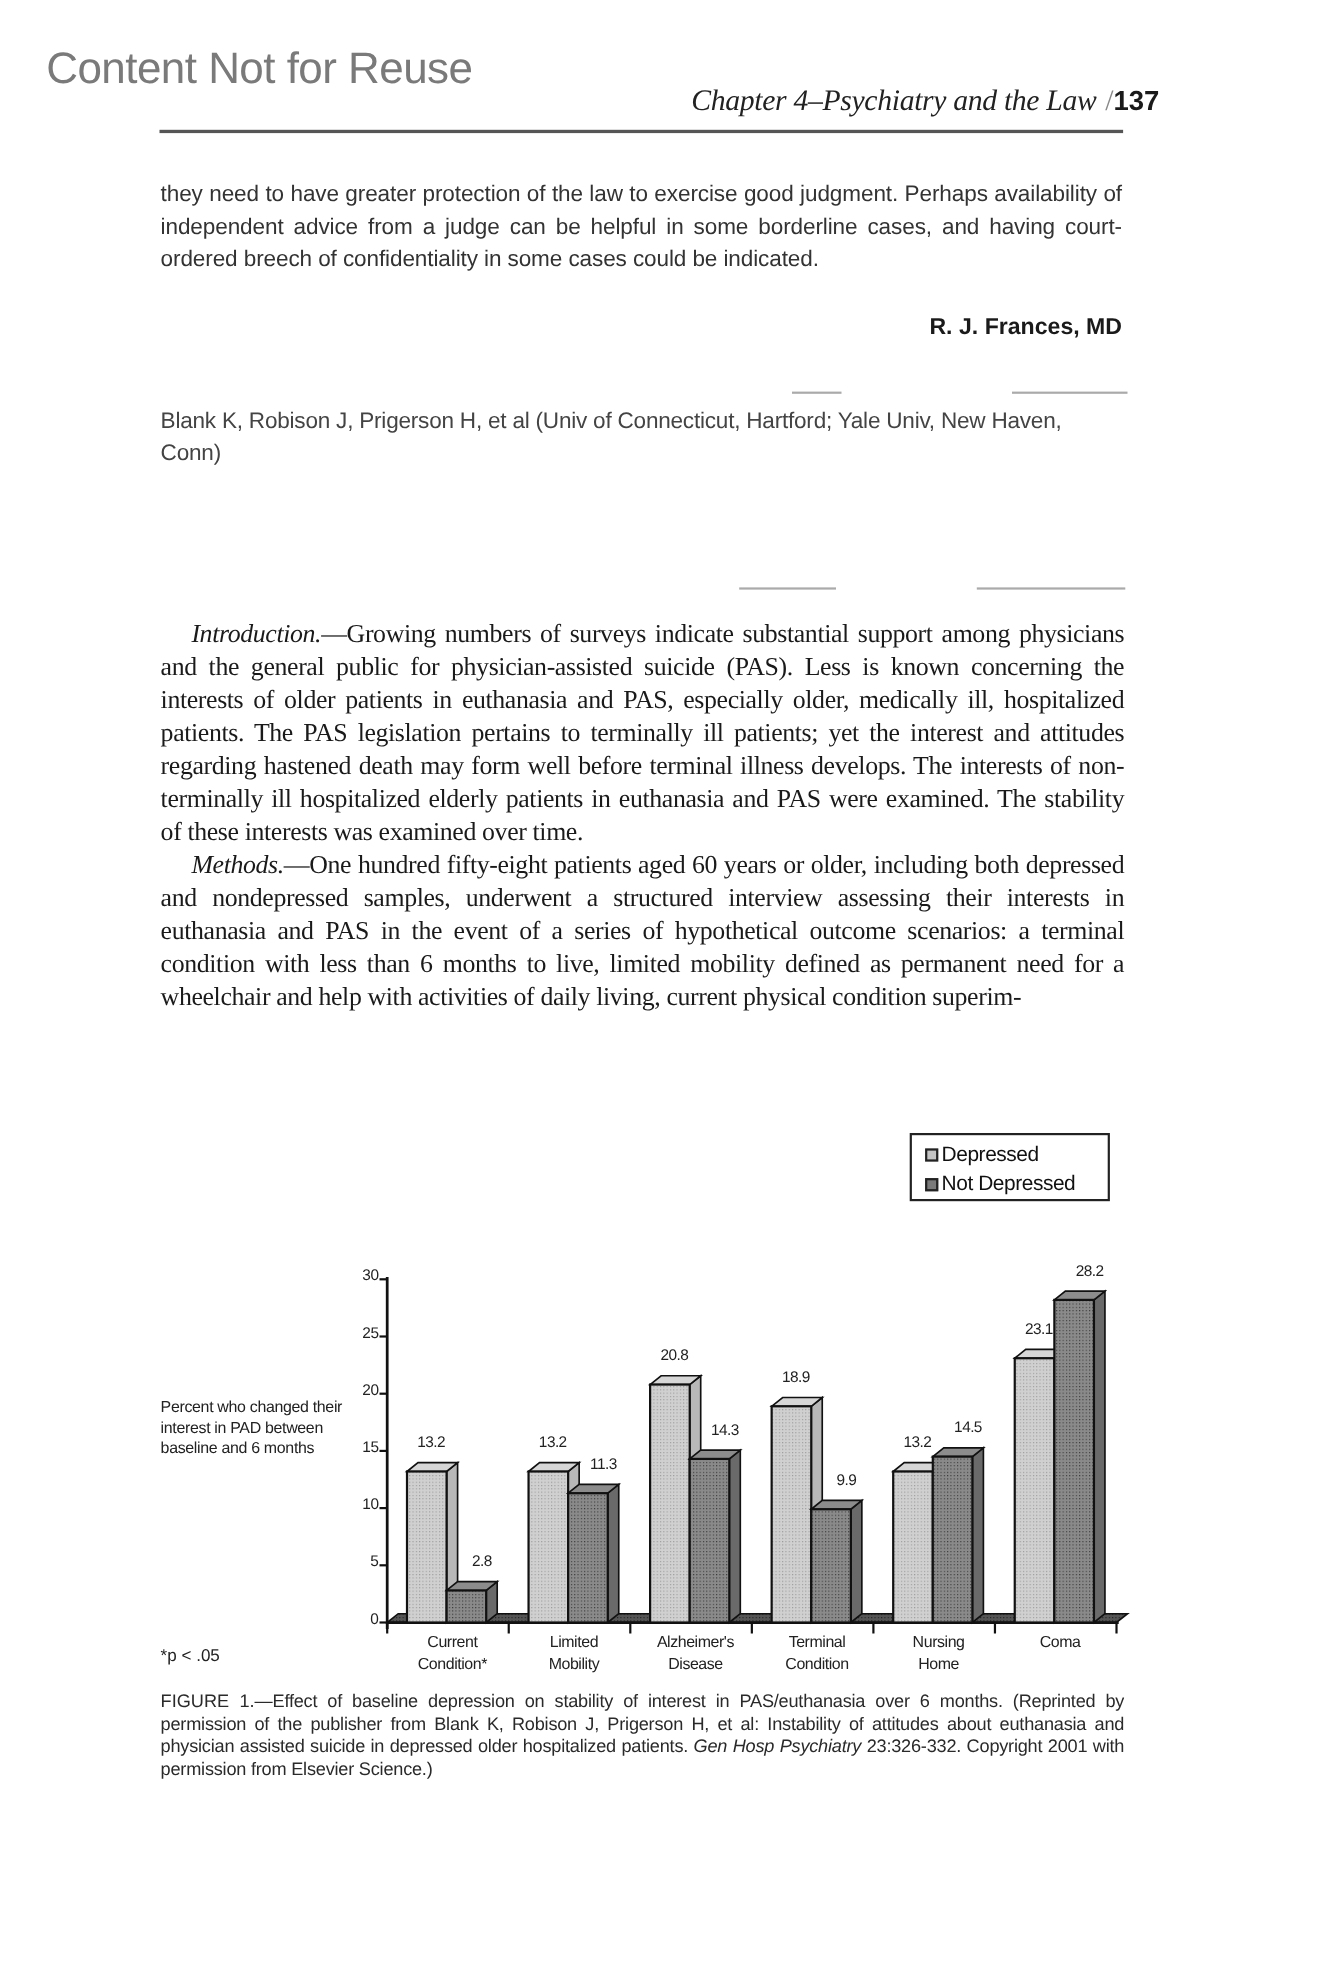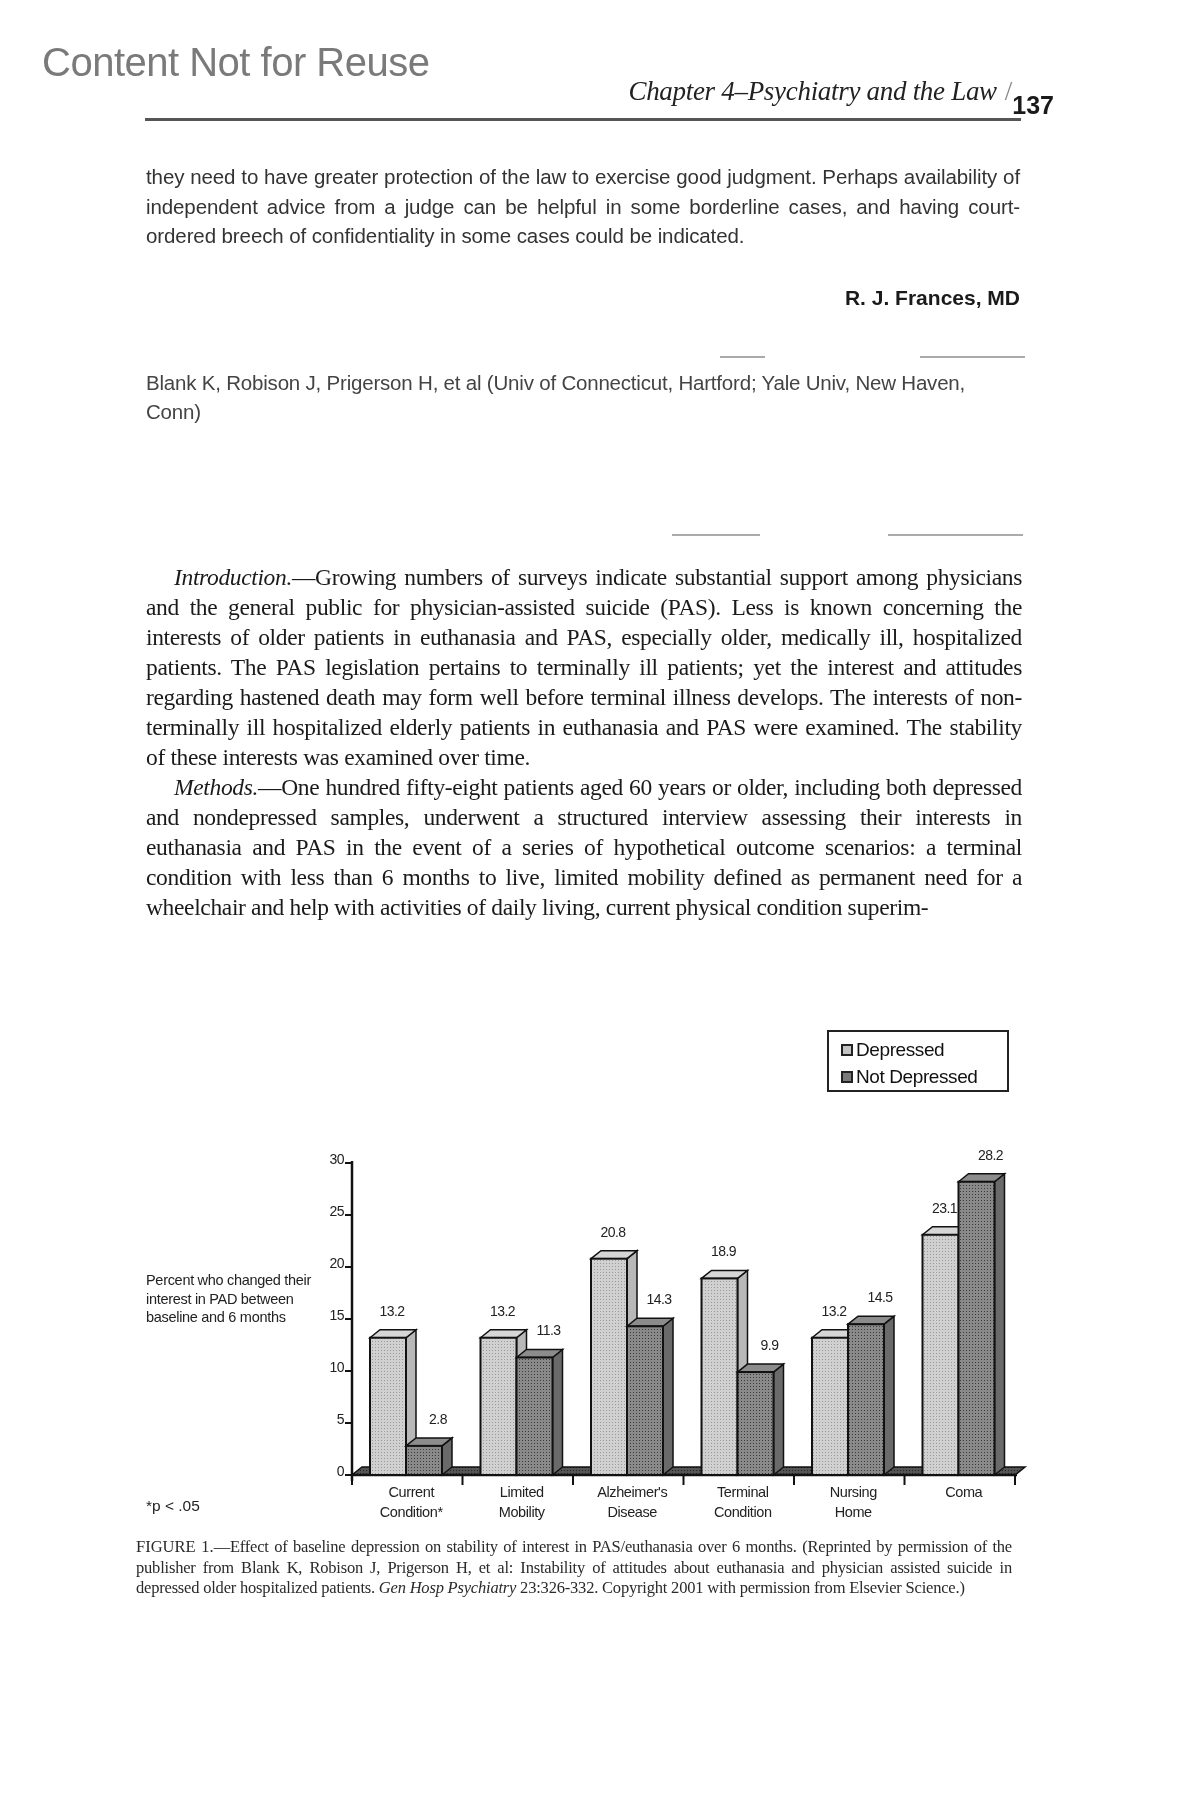--- a/index.html
+++ b/index.html
@@ -1,40 +1,40 @@
 <!DOCTYPE html>
 <html><head>
 <meta charset="utf-8">
 <style>
   html, body { margin: 0; padding: 0; background: #ffffff; }
   body { width: 1200px; height: 1800px; position: relative; overflow: hidden; color: #1a1a1a; }
   .abs { position: absolute; }
   .watermark { left: 42px; top: 40px; font-family: "Liberation Sans", sans-serif; font-size: 40px; color: #7a7a7a; letter-spacing: -0.5px; }
   .running-head { right: 180px; top: 76px; font-family: "Liberation Serif", serif; font-style: italic; font-size: 27px; color: #222; letter-spacing: -0.3px; }
   .running-head .sep { font-style: normal; color: #888; margin: 0 8px; }
-  .page-num { right: 146px; top: 78px; font-family: "Liberation Sans", sans-serif; font-weight: bold; font-size: 25px; color: #1a1a1a; margin-top: 13px; }
+  .page-num { right: 146px; top: 78px; font-family: "Liberation Sans", sans-serif; font-weight: bold; font-size: 25px; color: #1a1a1a; }
   .head-rule { left: 145px; width: 876px; top: 118px; height: 3px; background: #555; }
   .sans-body { font-family: "Liberation Sans", sans-serif; font-size: 20.5px; line-height: 29.5px; color: #333; text-align: justify; letter-spacing: -0.1px; }
   .prev-text { left: 146px; top: 162px; width: 874px; }
   .signature { right: 180px; top: 286px; font-family: "Liberation Sans", sans-serif; font-weight: bold; font-size: 21px; color: #1a1a1a; margin-left: 36px; }
   .dash { height: 2px; background: #aaa; }
   .title-block { left: 146px; top: 368px; width: 876px; }
   .article-title { font-family: "Liberation Sans", sans-serif; font-weight: bold; font-size: 21.5px; line-height: 29px; color: #111; letter-spacing: -0.2px; }
   .authors { font-family: "Liberation Sans", sans-serif; font-size: 20.5px; line-height: 29px; color: #444; letter-spacing: -0.2px; }
   .citation-row { display: flex; justify-content: space-between; font-family: "Liberation Sans", sans-serif; font-size: 20.5px; line-height: 29px; color: #444; }
   .citation-row .journal { font-style: italic; }
   .serif-body { left: 146px; top: 562px; width: 876px; font-family: "Liberation Serif", serif; font-size: 23.5px; line-height: 30px; color: #1a1a1a; text-align: justify; letter-spacing: -0.35px; }
   .serif-body p { margin: 0; text-indent: 28px; }
   .serif-body .lead { font-style: italic; margin-top: 44px; }
   .legend { left: 827px; top: 1030px; width: 182px; height: 62px; border: 2px solid #222; font-family: "Liberation Sans", sans-serif; font-size: 19px; color: #111; box-sizing: border-box; padding: 4px 0 0 12px; }
   .legend-row { display: flex; align-items: center; height: 27px; letter-spacing: -0.4px; }
   .swatch { width: 12px; height: 12px; border: 2px solid #222; margin-right: 3px; box-sizing: border-box; }
   .ylabel { left: 146px; top: 1271px; width: 170px; font-family: "Liberation Sans", sans-serif; font-size: 14.5px; line-height: 18.5px; color: #222; letter-spacing: -0.3px; }
   .footnote { left: 146px; top: 1497px; font-family: "Liberation Sans", sans-serif; font-size: 15.5px; color: #222; }
-  .caption { left: 136px; top: 1537px; width: 876px; font-family: Liberation Serif, serif; font-size: 16.5px; line-height: 20.5px; color: #2a2a2a; text-align: justify; letter-spacing: -0.2px; height: 82px; overflow: hidden; }
+  .caption { left: 146px; top: 1537px; width: 876px; font-family: Liberation Sans, sans-serif; font-size: 16.5px; line-height: 20.5px; color: #2a2a2a; text-align: justify; letter-spacing: -0.2px; height: 82px; overflow: hidden; }
   .caption .fig-label { letter-spacing: 0; }
   .caption .jname { font-style: italic; }
   svg text { font-family: "Liberation Sans", sans-serif; }
 </style>
 </head>
 <body>
 
 <div class="abs watermark">Content Not for Reuse</div>
 
 <div class="abs running-head">

